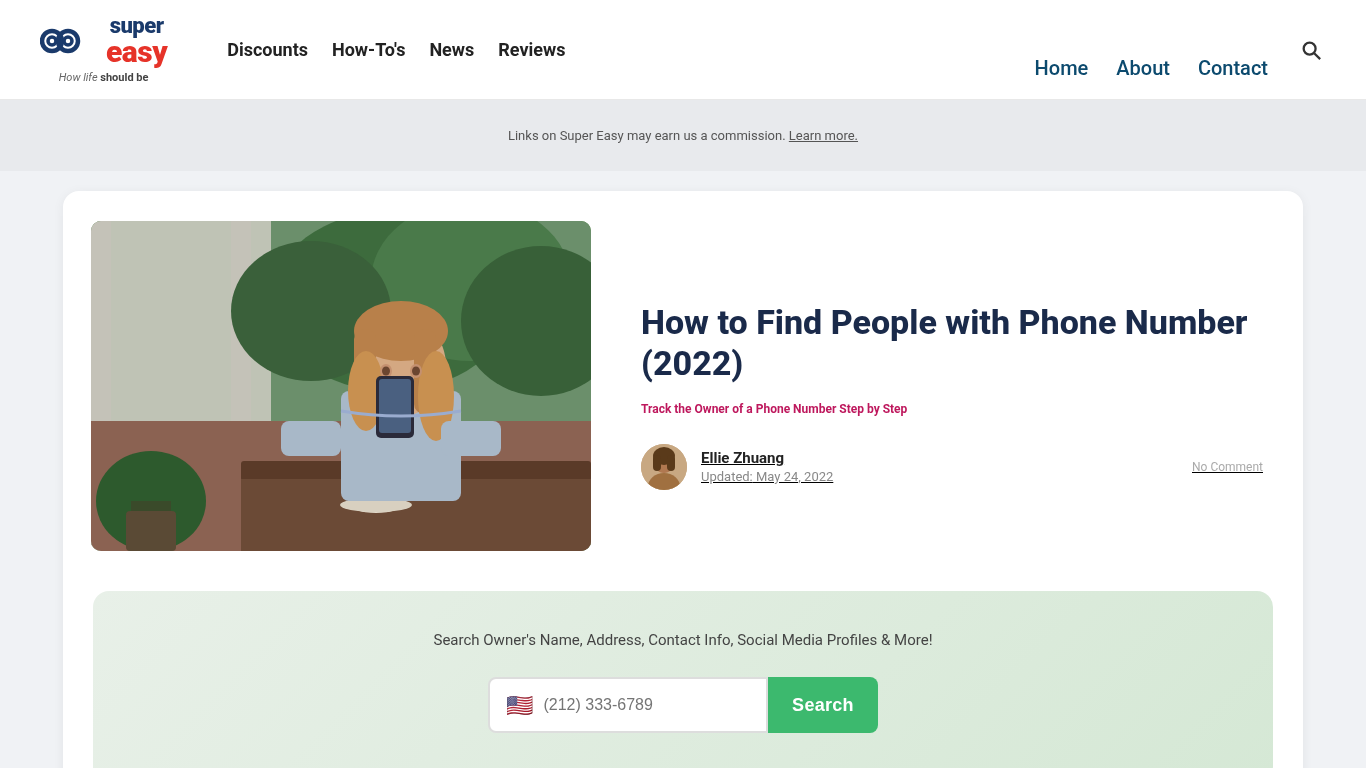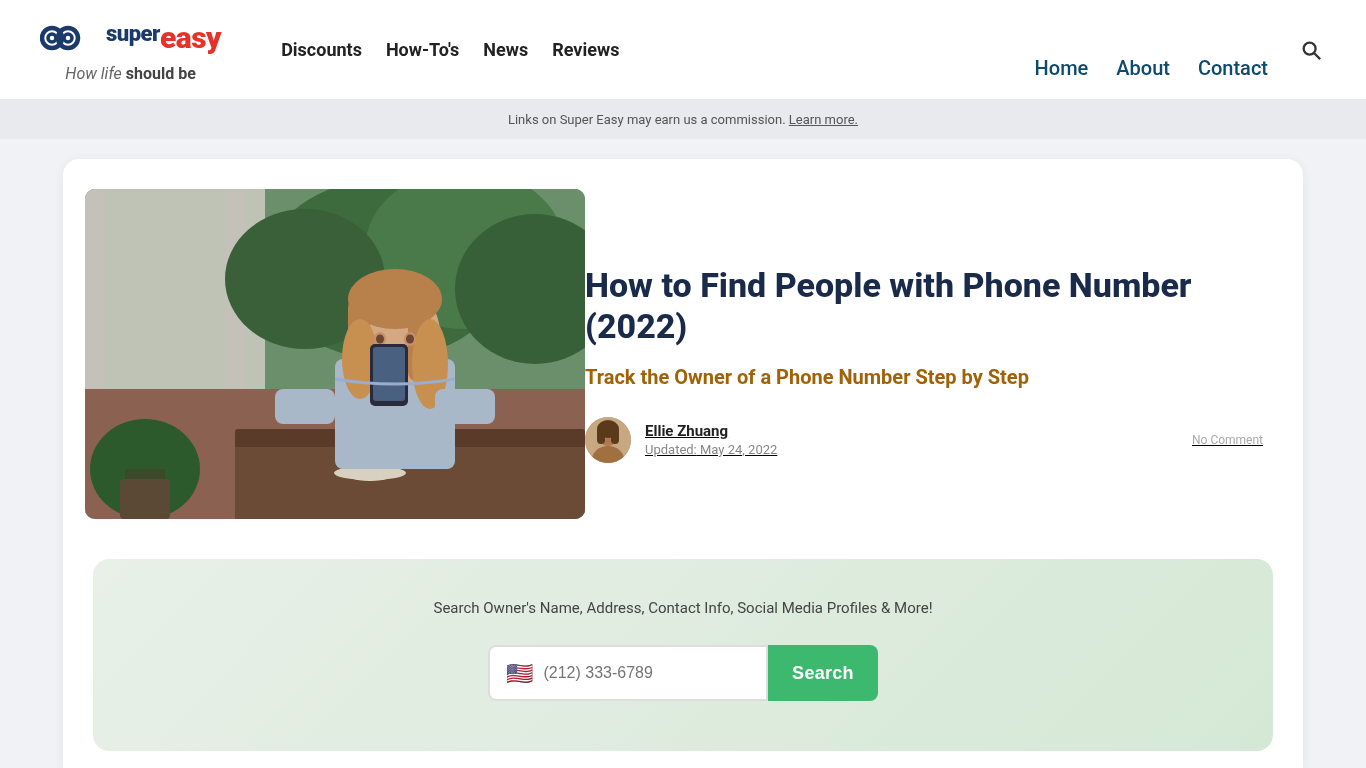--- a/index.html
+++ b/index.html
@@ -27,37 +27,38 @@
       display: flex;
       align-items: center;
     }
     .logo-circles {
       display: flex;
       align-items: center;
       margin-right: 8px;
     }
     .logo-text-group {
       display: flex;
-      flex-direction: row;
+      flex-direction: column;
       line-height: 1;
+      text-align: center;
     }
     .logo-super {
       font-size: 22px;
       font-weight: 900;
       color: #1a3a6b;
       letter-spacing: -0.5px;
     }
     .logo-easy {
       font-size: 30px;
       font-weight: 900;
       color: #e63329;
       letter-spacing: -0.5px;
     }
     .logo-tagline {
-      font-size: 16px;
+      font-size: 11px;
       color: #666;
       margin-top: 4px;
       font-style: italic;
     }
     .logo-tagline strong {
       font-style: normal;
       font-weight: 700;
       color: #444;
     }
 
@@ -101,21 +102,21 @@
       height: 22px;
       stroke: #333;
       fill: none;
       stroke-width: 2.5;
     }
 
     
     .commission-bar {
       background: #e8eaed;
       text-align: center;
-      padding: 12px;
+      padding: 28px;
       font-size: 13px;
       color: #555;
     }
     .commission-bar a {
       color: #555;
       text-decoration: underline;
     }
 
     
     .main-content {
@@ -131,21 +132,22 @@
       overflow: visible;
       padding: 0;
       display: flex;
       flex-direction: column;
       box-shadow: 0 2px 12px rgba(0,0,0,0.06);
     }
 
     .article-top {
       display: flex;
       align-items: stretch;
-      padding: 30px 40px 30px 22px;
+      padding: 30px 40px 30px 28px;
+      gap: 50px;
     }
 
     .article-image-wrap {
       flex-shrink: 0;
       width: 500px;
       height: 330px;
       border-radius: 10px;
       overflow: hidden;
       background: #5a8a4a;
       position: relative;
@@ -167,23 +169,23 @@
 
     .article-title {
       font-size: 34px;
       font-weight: 800;
       color: #1a2a4a;
       line-height: 1.2;
       margin-bottom: 18px;
     }
 
     .article-subtitle {
-      font-size: 20px;
+      font-size: 12px;
       font-weight: 700;
-      color: #a16207;
+      color: #be185d;
       margin-bottom: 28px;
     }
 
     .author-row {
       display: flex;
       align-items: center;
       justify-content: space-between;
       text-decoration: underline;
     }
 

